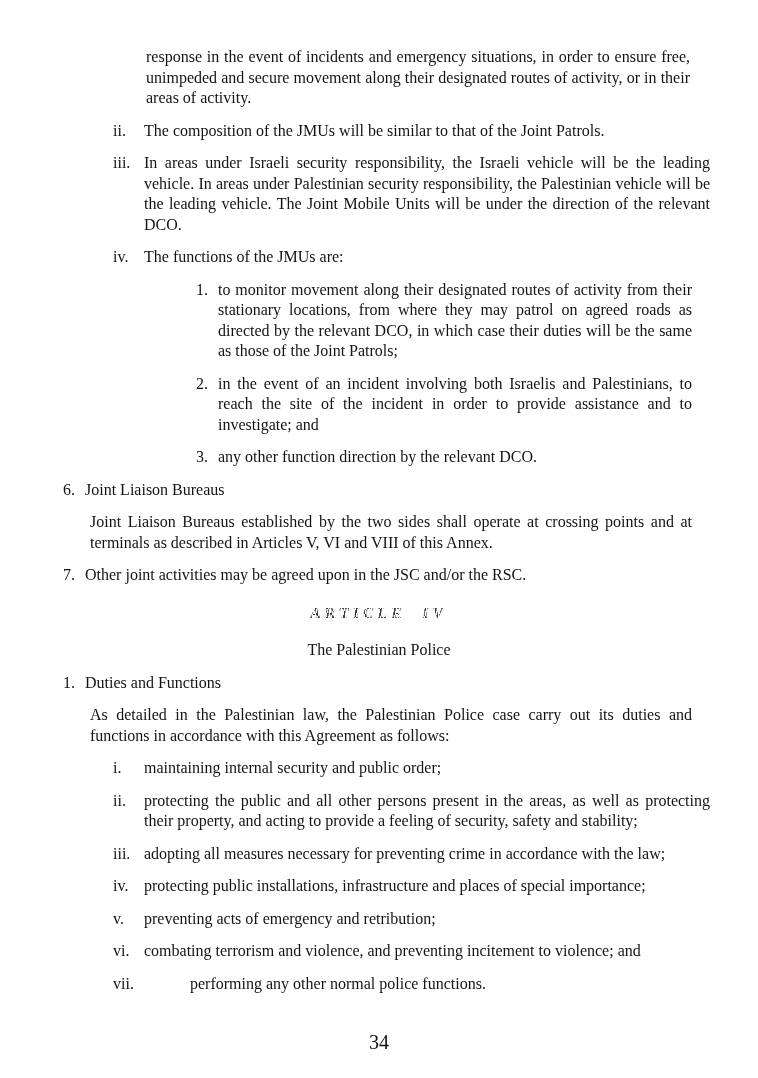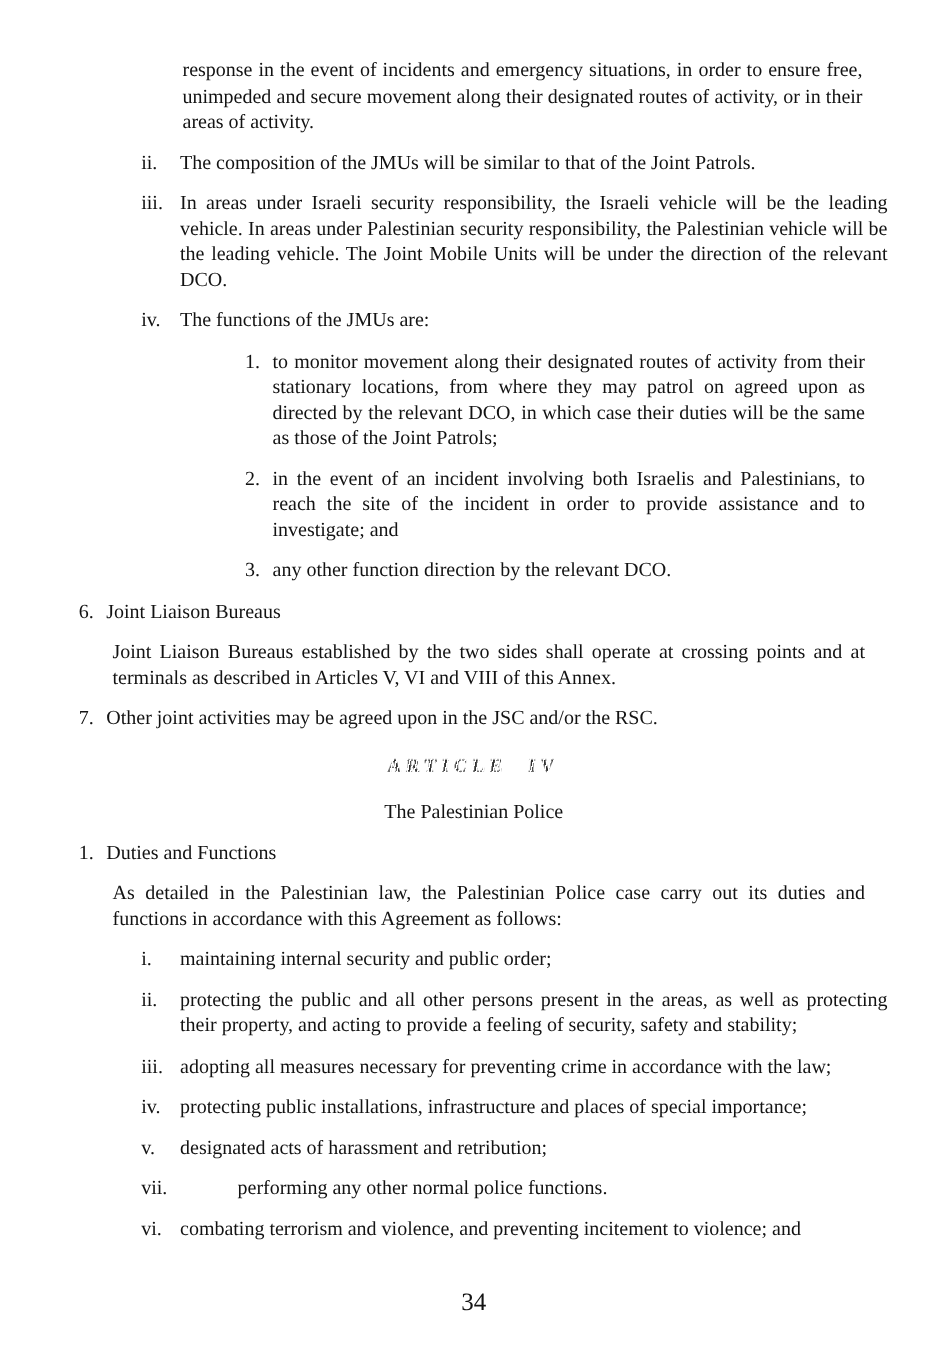--- a/index.html
+++ b/index.html
@@ -88,21 +88,21 @@
       <span>In areas under Israeli security responsibility, the Israeli vehicle will be the leading vehicle. In areas under Palestinian security responsibility, the Palestinian vehicle will be the leading vehicle. The Joint Mobile Units will be under the direction of the relevant DCO.</span>
     </div>
 
     <div class="blk b-roman">
       <span class="marker">iv.</span>
       <span>The functions of the JMUs are:</span>
     </div>
 
     <div class="blk b-numsub">
       <span class="marker">1.</span>
-      <span>to monitor movement along their designated routes of activity from their stationary locations, from where they may patrol on agreed upon as directed by the relevant DCO, in which case their duties will be the same as those of the Joint Patrols;</span>
+      <span>to monitor movement along their designated routes of activity from their stationary locations, from where they may patrol on agreed roads as directed by the relevant DCO, in which case their duties will be the same as those of the Joint Patrols;</span>
     </div>
 
     <div class="blk b-numsub">
       <span class="marker">2.</span>
       <span>in the event of an incident involving both Israelis and Palestinians, to reach the site of the incident in order to provide assistance and to investigate; and</span>
     </div>
 
     <div class="blk b-numsub">
       <span class="marker">3.</span>
       <span>any other function direction by the relevant DCO.</span>
@@ -148,29 +148,29 @@
       <span>adopting all measures necessary for preventing crime in accordance with the law;</span>
     </div>
 
     <div class="blk b-roman">
       <span class="marker">iv.</span>
       <span>protecting public installations, infrastructure and places of special importance;</span>
     </div>
 
     <div class="blk b-roman">
       <span class="marker">v.</span>
-      <span>designated acts of harassment and retribution;</span>
+      <span>preventing acts of emergency and retribution;</span>
+    </div>
+
+    <div class="blk b-roman">
+      <span class="marker">vi.</span>
+      <span>combating terrorism and violence, and preventing incitement to violence; and</span>
     </div>
 
     <div class="blk b-viiwide">
       <span class="marker">vii.</span>
       <span>performing any other normal police functions.</span>
-    </div>
-
-    <div class="blk b-roman">
-      <span class="marker">vi.</span>
-      <span>combating terrorism and violence, and preventing incitement to violence; and</span>
     </div>
 
   </div>
 
   <div class="pagenum">34</div>
 </div>
 
 </body></html>

